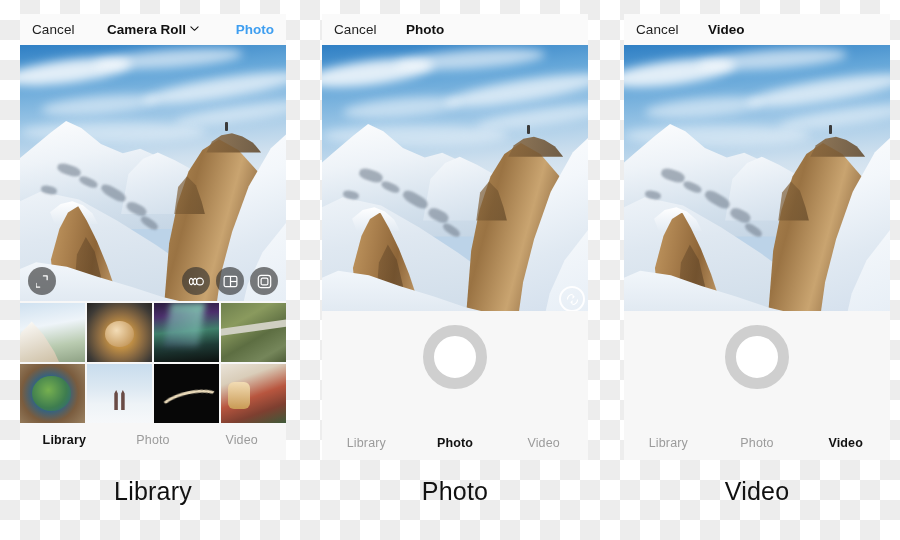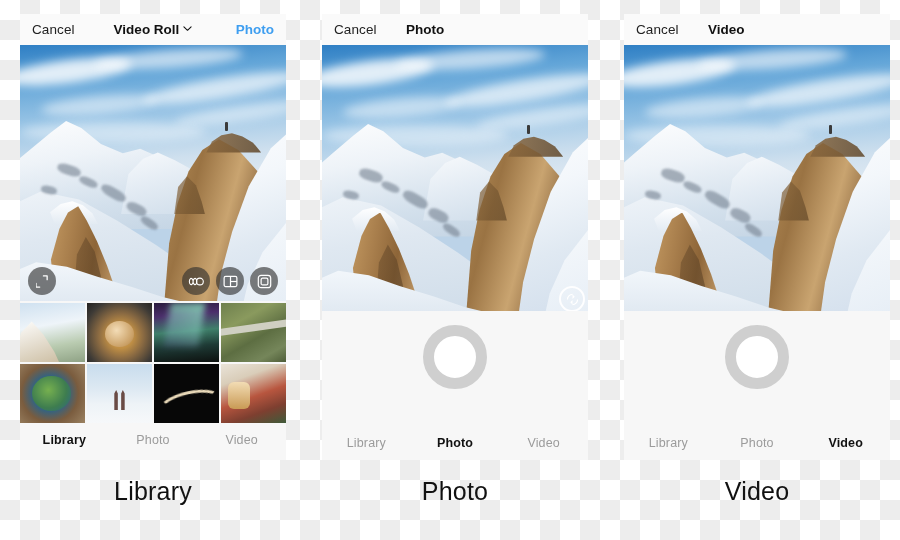--- a/index.html
+++ b/index.html
@@ -295,21 +295,21 @@
 </head>
 <body>
 
 <div class="stage">
 
   <div class="panel" id="panel-library">
 
     <div class="navbar">
       <span class="nav-cancel">Cancel</span>
       <span class="nav-title">
-        <span>Video Roll</span>
+        <span>Camera Roll</span>
         <span class="chev">
           <svg width="9" height="9" viewBox="0 0 10 10">
               <path d="M1 3.2 L5 7 L9 3.2" fill="none" stroke="#111" stroke-width="1.2" stroke-linecap="round" stroke-linejoin="round"></path>
             </svg>
         </span>
       </span>
       <span class="nav-next">Photo</span>
     </div>
 
     <div class="hero">

